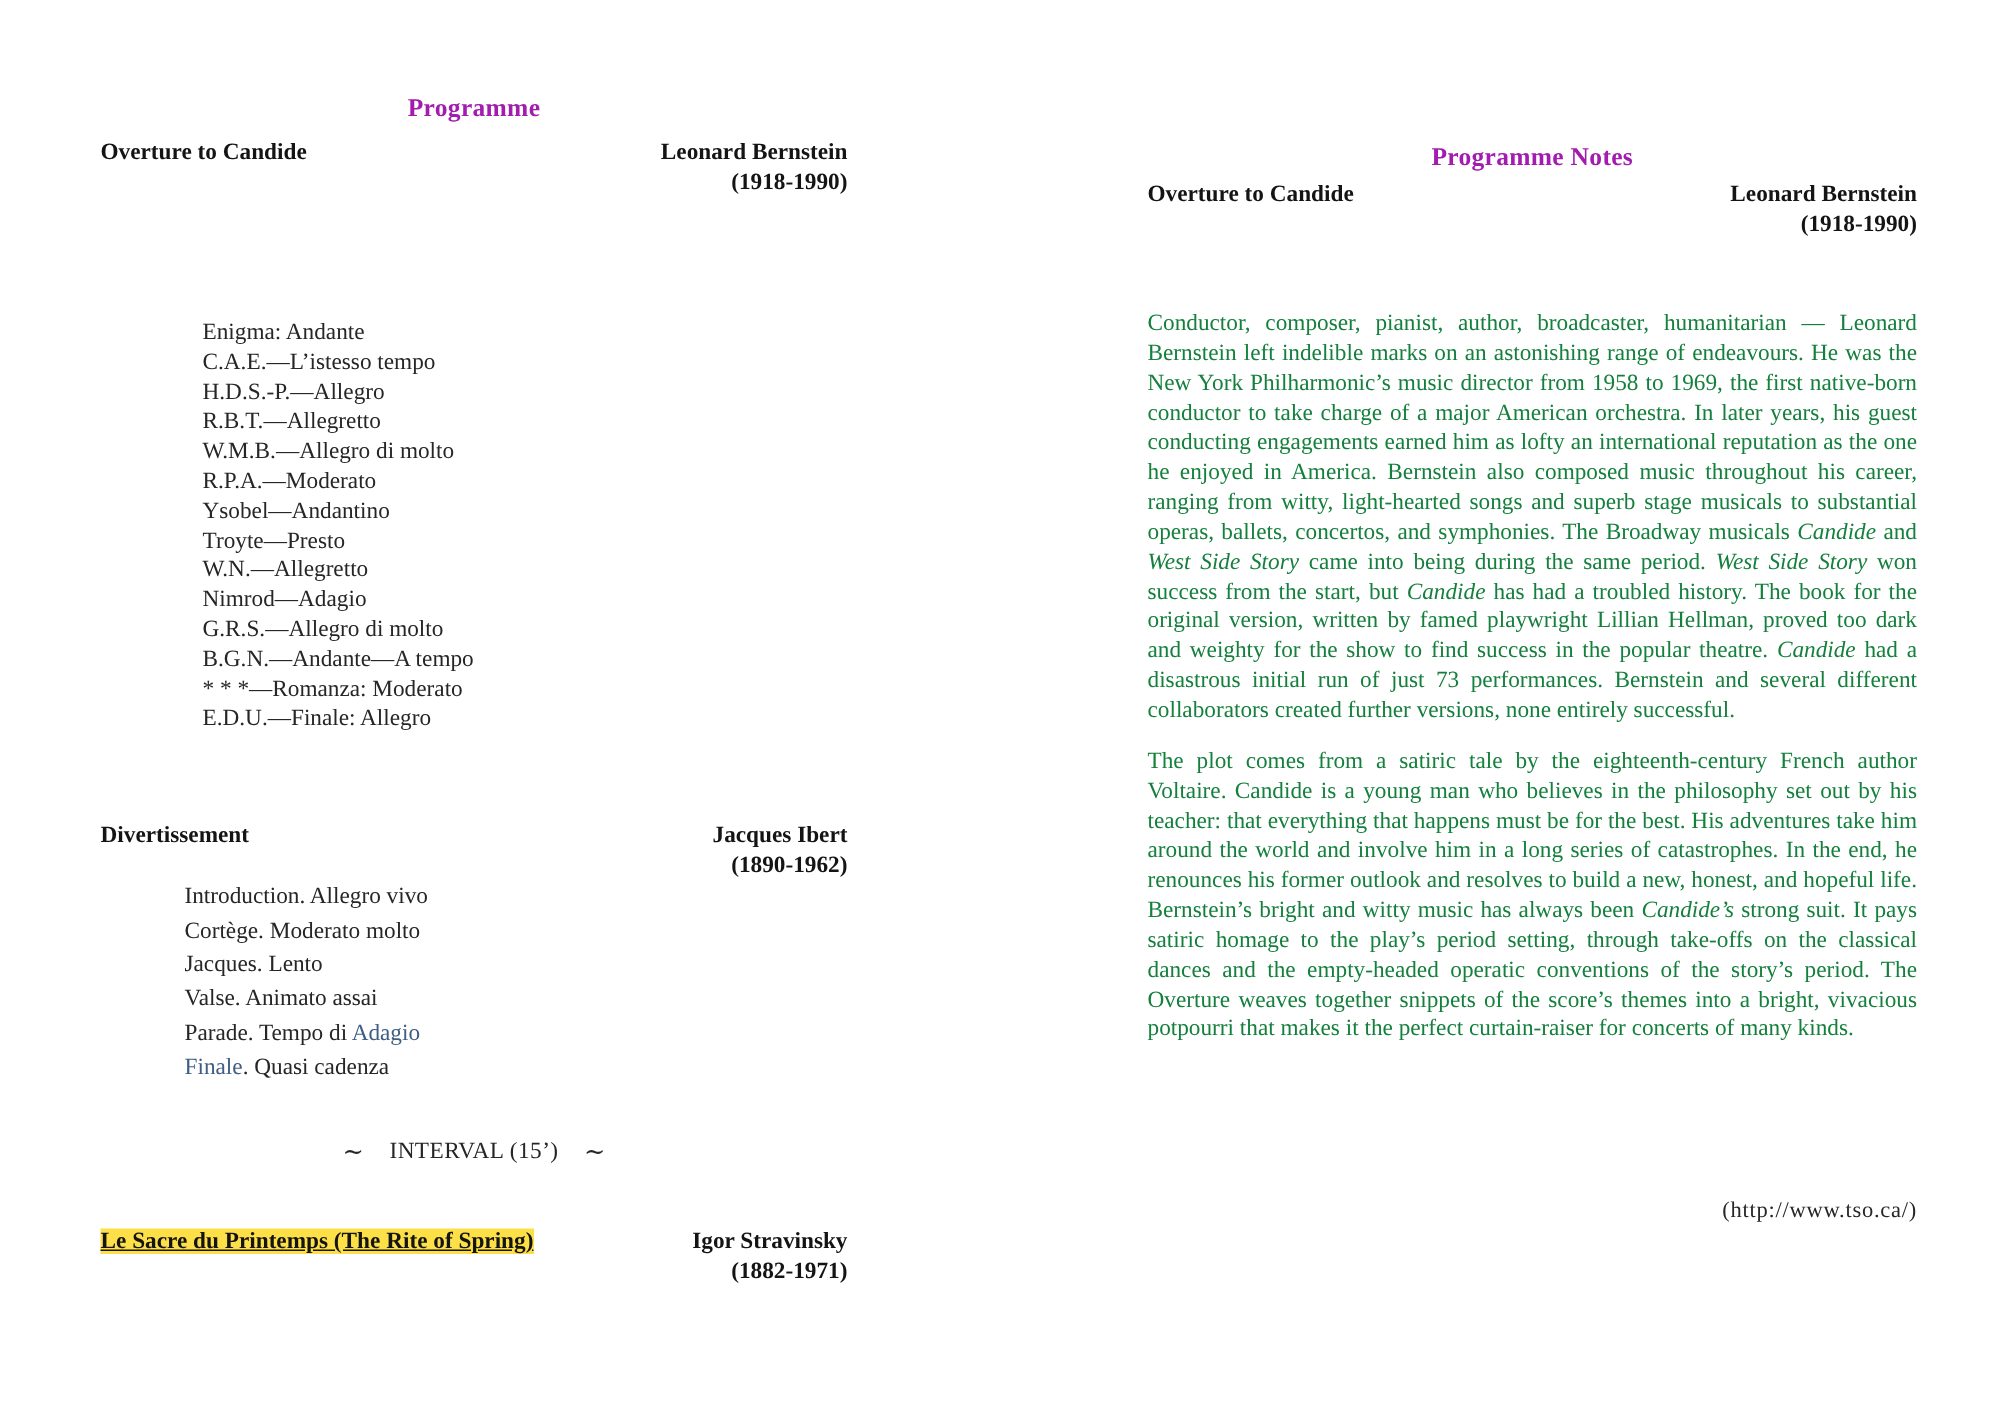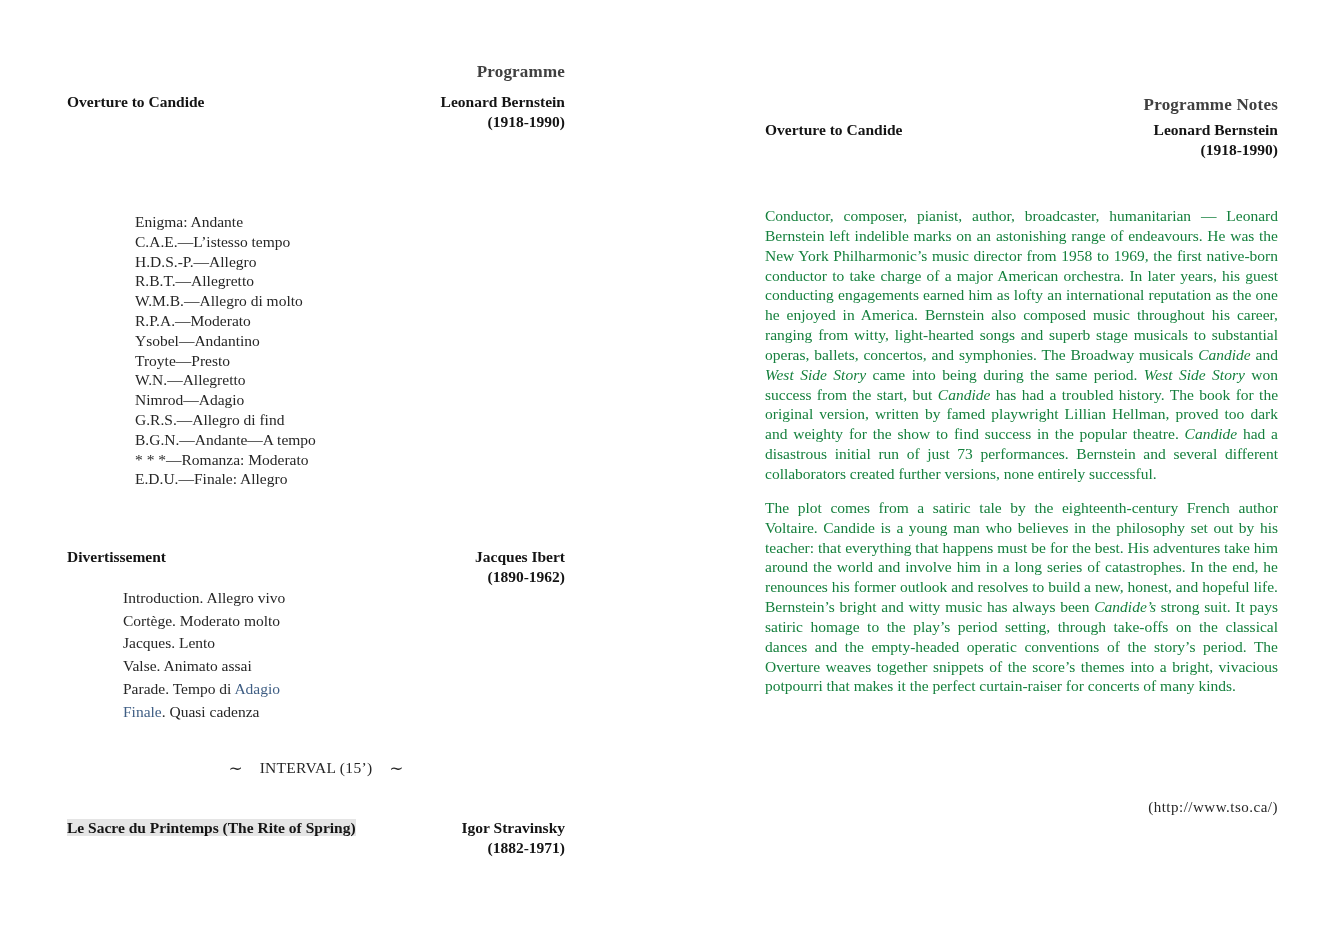--- a/index.html
+++ b/index.html
@@ -10,37 +10,37 @@
     color: #2b2b2b;
     position: relative;
     overflow: hidden;
   }
   .page { position: absolute; top: 0; height: 950px; }
   .page-left  { left: 67px;  width: 498px; }
   .page-right { left: 765px; width: 513px; }
   .abs { position: absolute; left: 0; right: 0; }
 
   .doc-title {
-    font-weight: bold; font-size: 17px; text-align: right;
-    color: #404040; letter-spacing: 0.2px;
+    font-weight: bold; font-size: 17px; text-align: center;
+    color: #a21caf; letter-spacing: 0.2px;
   }
   .work-row {
     display: flex; justify-content: space-between; align-items: flex-start;
     font-weight: bold; font-size: 15.5px; line-height: 20px; color: #141414;
   }
   .work-title { text-align: left; padding-right: 12px; }
   .composer-block { text-align: right; white-space: nowrap; }
   .composer-name, .composer-dates { display: block; }
 
   .movements { font-size: 15.5px; color: #262626; }
   .movements.m19 div { line-height: 19.8px; }
   .movements.m22 div { line-height: 22.7px; }
 
   .accent { color: #3f5e84; }
-  .hl { background: #e5e5e5; }
+  .hl { background: #fde047; text-decoration: underline; }
 
   .interval {
     text-align: center; font-size: 15.5px; color: #262626;
   }
   .interval .tilde { font-size: 17px; position: relative; top: 1px; }
   .interval .interval-label { margin: 0 17px; letter-spacing: 0.3px; }
 
   .note-para {
     margin: 0 0 14px 0;
     text-align: justify;
@@ -71,21 +71,21 @@
       <div><span>Enigma: Andante</span></div>
       <div><span>C.A.E.—L’istesso tempo</span></div>
       <div><span>H.D.S.-P.—Allegro</span></div>
       <div><span>R.B.T.—Allegretto</span></div>
       <div><span>W.M.B.—Allegro di molto</span></div>
       <div><span>R.P.A.—Moderato</span></div>
       <div><span>Ysobel—Andantino</span></div>
       <div><span>Troyte—Presto</span></div>
       <div><span>W.N.—Allegretto</span></div>
       <div><span>Nimrod—Adagio</span></div>
-      <div><span>G.R.S.—Allegro di find</span></div>
+      <div><span>G.R.S.—Allegro di molto</span></div>
       <div><span>B.G.N.—Andante—A tempo</span></div>
       <div><span>* * *—Romanza: Moderato</span></div>
       <div><span>E.D.U.—Finale: Allegro</span></div>
     </div>
 
   <div class="work-row abs" style="top:547px;">
     <span class="work-title">Divertissement</span>
     <span class="composer-block">
       <span class="composer-name">Jacques Ibert</span>
       <span class="composer-dates">(1890-1962)</span>

